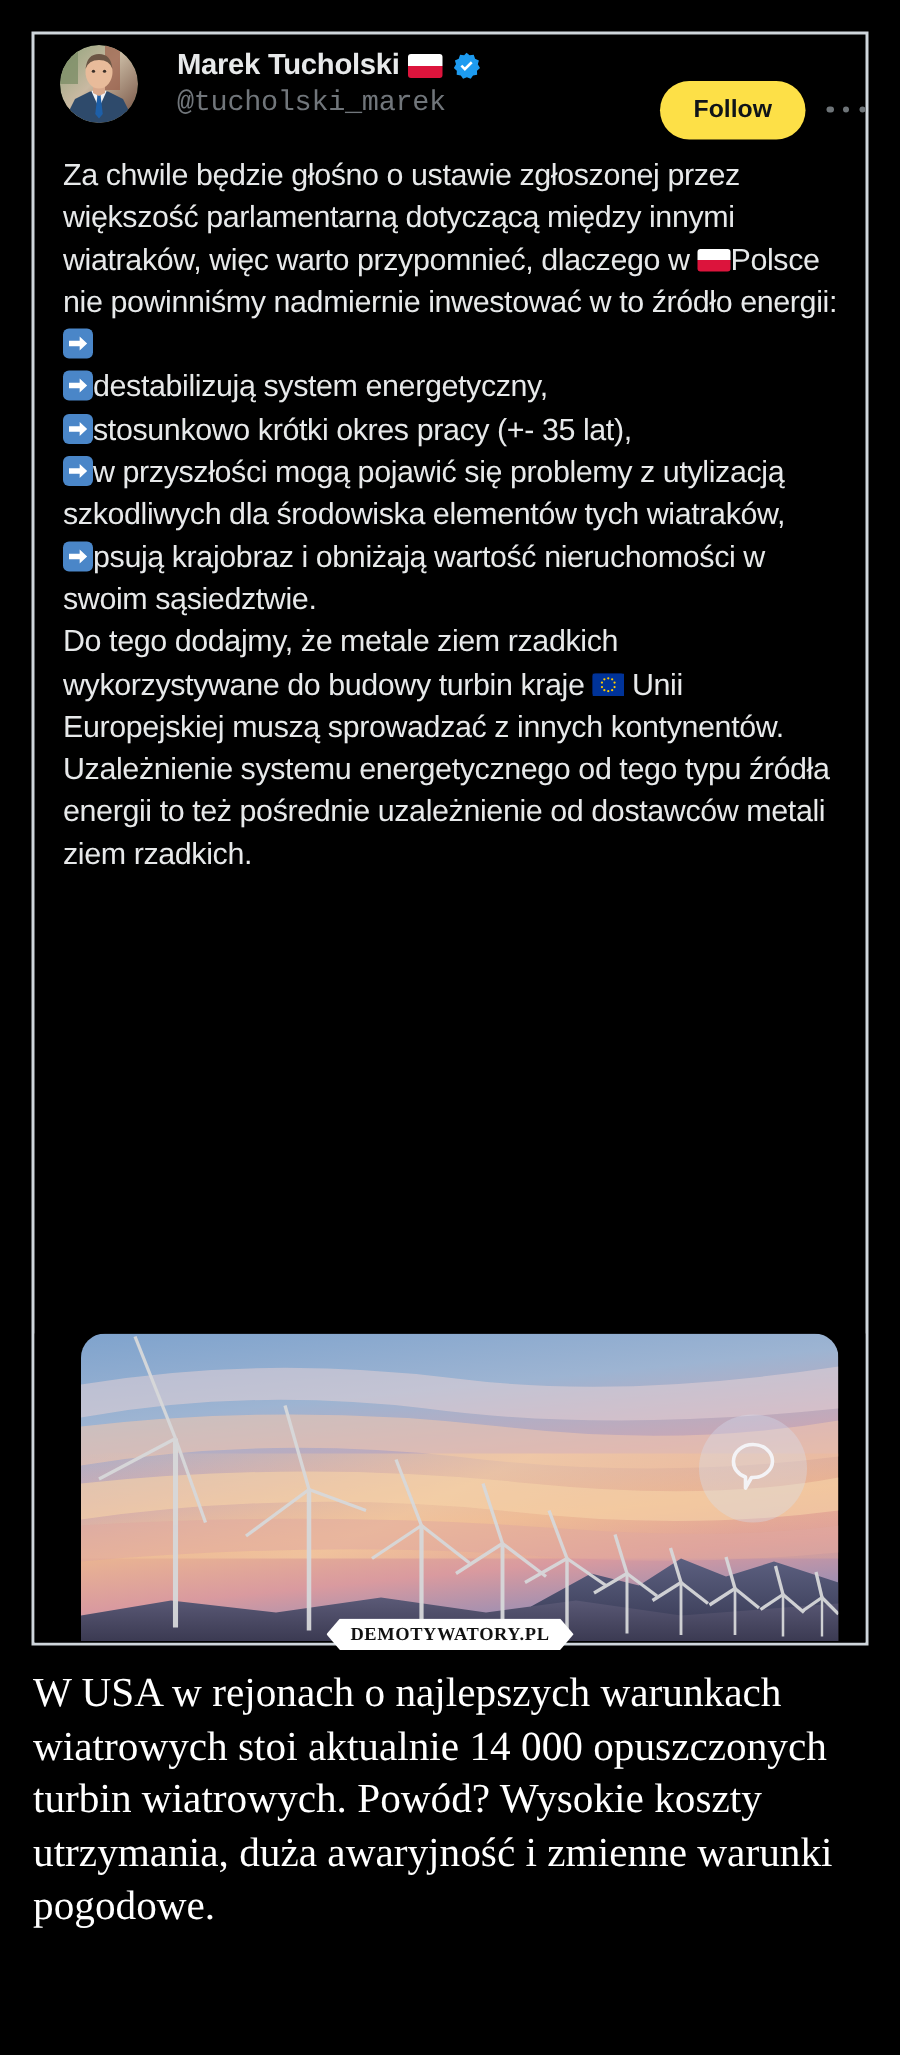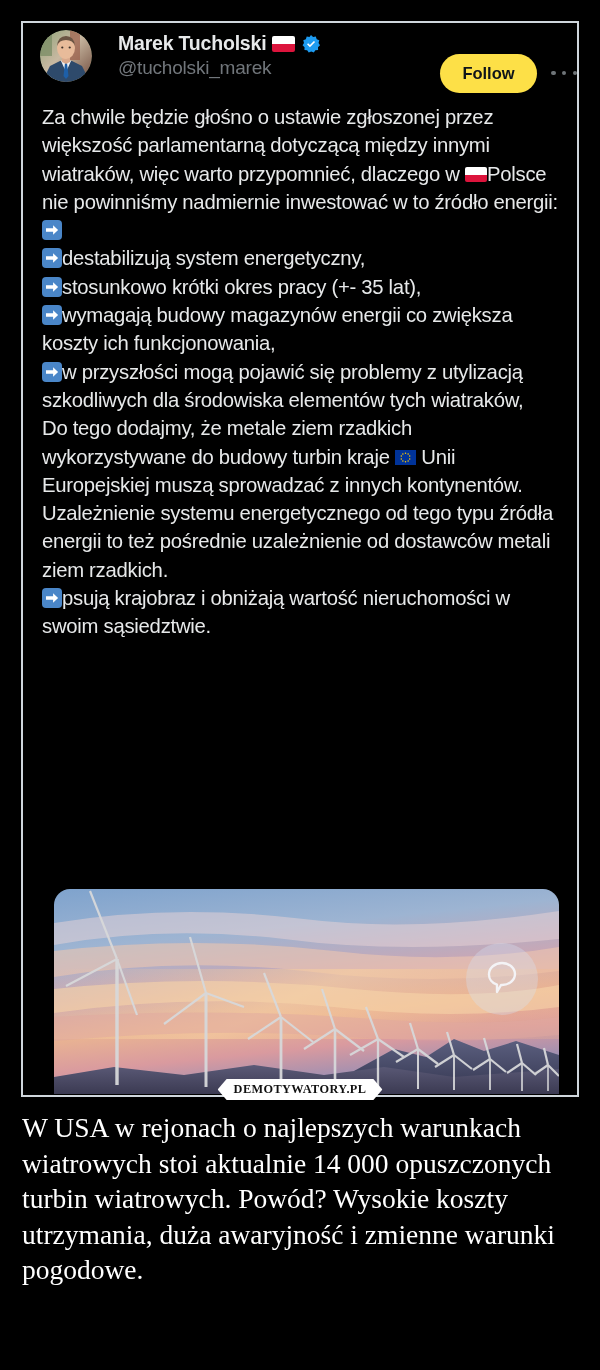--- a/index.html
+++ b/index.html
@@ -70,20 +70,21 @@
   .verified {
     width: 20px; height: 20px;
     position: relative;
     top: 1px;
   }
   .handle {
     color: #71767b;
     font-size: 19px;
     margin-top: 2px;
     letter-spacing: -0.2px;
+    font-family: Liberation Mono, monospace;
   }
 
   .follow-btn {
     position: absolute;
     left: 417px; top: 31px;
     width: 97px; height: 39px;
     border-radius: 20px;
     background: #fde047;
     color: #0f1419;
     font-size: 16.5px;
@@ -290,47 +291,44 @@
             </svg></span></p>
 
       <p><span class="emoji-arrow"><svg width="20" height="20" viewBox="0 0 20 20" xmlns="http://www.w3.org/2000/svg">
               <path fill="#fff" d="M4 8.2h7.1V5.3l5.0 4.7-5.0 4.7v-2.9H4z"></path>
             </svg></span><span>destabilizują system energetyczny,</span></p>
 
       <p><span class="emoji-arrow"><svg width="20" height="20" viewBox="0 0 20 20" xmlns="http://www.w3.org/2000/svg">
               <path fill="#fff" d="M4 8.2h7.1V5.3l5.0 4.7-5.0 4.7v-2.9H4z"></path>
             </svg></span><span>stosunkowo krótki okres pracy (+- 35 lat),</span></p>
 
-      <p><span class="emoji-arrow"><svg width="20" height="20" viewBox="0 0 20 20" xmlns="http://www.w3.org/2000/svg">
-              <path fill="#fff" d="M4 8.2h7.1V5.3l5.0 4.7-5.0 4.7v-2.9H4z"></path>
-            </svg></span><span>wymagają budowy magazynów energii co zwiększa koszty ich funkcjonowania,</span></p>
 
       <p><span class="emoji-arrow"><svg width="20" height="20" viewBox="0 0 20 20" xmlns="http://www.w3.org/2000/svg">
               <path fill="#fff" d="M4 8.2h7.1V5.3l5.0 4.7-5.0 4.7v-2.9H4z"></path>
             </svg></span><span>w przyszłości mogą pojawić się problemy z utylizacją szkodliwych dla środowiska elementów tych wiatraków,</span></p>
+
+      <p><span class="emoji-arrow"><svg width="20" height="20" viewBox="0 0 20 20" xmlns="http://www.w3.org/2000/svg">
+              <path fill="#fff" d="M4 8.2h7.1V5.3l5.0 4.7-5.0 4.7v-2.9H4z"></path>
+            </svg></span><span>psują krajobraz i obniżają wartość nieruchomości w swoim sąsiedztwie.</span></p>
 
       <p><span>Do tego dodajmy, że metale ziem rzadkich wykorzystywane do budowy turbin kraje </span><span class="emoji-eu"><svg width="21" height="15" viewBox="0 0 21 15" xmlns="http://www.w3.org/2000/svg">
               <rect width="21" height="15" fill="#003399"></rect>
               <g fill="#ffcc00">
                 <circle cx="10.5" cy="3.2" r="0.75"></circle>
                 <circle cx="13.1" cy="3.9" r="0.75"></circle>
                 <circle cx="14.7" cy="6.0" r="0.75"></circle>
                 <circle cx="14.7" cy="9.0" r="0.75"></circle>
                 <circle cx="13.1" cy="11.1" r="0.75"></circle>
                 <circle cx="10.5" cy="11.8" r="0.75"></circle>
                 <circle cx="7.9" cy="11.1" r="0.75"></circle>
                 <circle cx="6.3" cy="9.0" r="0.75"></circle>
                 <circle cx="6.3" cy="6.0" r="0.75"></circle>
                 <circle cx="7.9" cy="3.9" r="0.75"></circle>
               </g>
             </svg></span><span> Unii Europejskiej muszą sprowadzać z innych kontynentów. Uzależnienie systemu energetycznego od tego typu źródła energii to też pośrednie uzależnienie od dostawców metali ziem rzadkich.</span></p>
-
-      <p><span class="emoji-arrow"><svg width="20" height="20" viewBox="0 0 20 20" xmlns="http://www.w3.org/2000/svg">
-              <path fill="#fff" d="M4 8.2h7.1V5.3l5.0 4.7-5.0 4.7v-2.9H4z"></path>
-            </svg></span><span>psują krajobraz i obniżają wartość nieruchomości w swoim sąsiedztwie.</span></p>
 
     </div>
 
     <div class="photo-wrap">
       <div class="photo">
         <svg viewBox="0 0 505 205" xmlns="http://www.w3.org/2000/svg" preserveAspectRatio="none">
           <defs>
             <linearGradient id="sky" x1="0" y1="0" x2="0.25" y2="1">
               <stop offset="0%" stop-color="#7fa3cd"></stop>
               <stop offset="28%" stop-color="#9db4d2"></stop>

